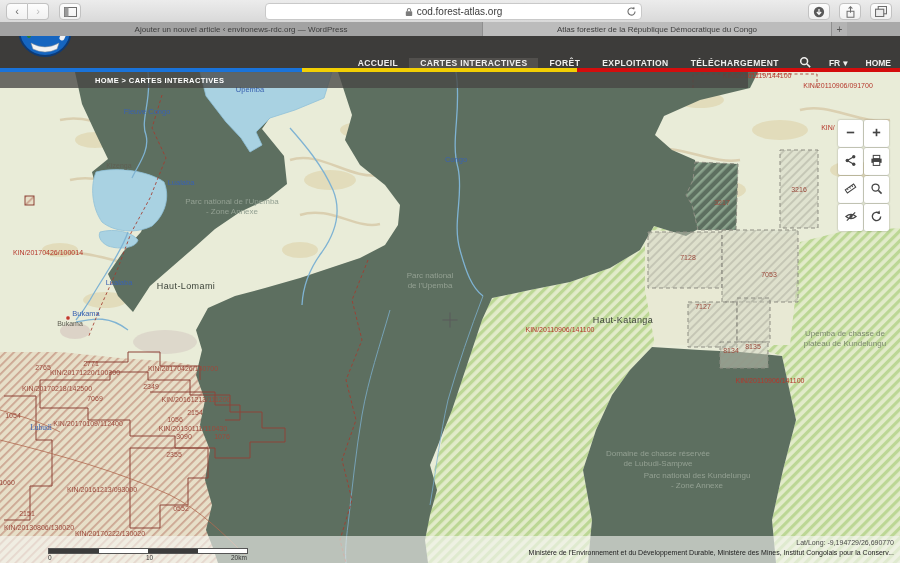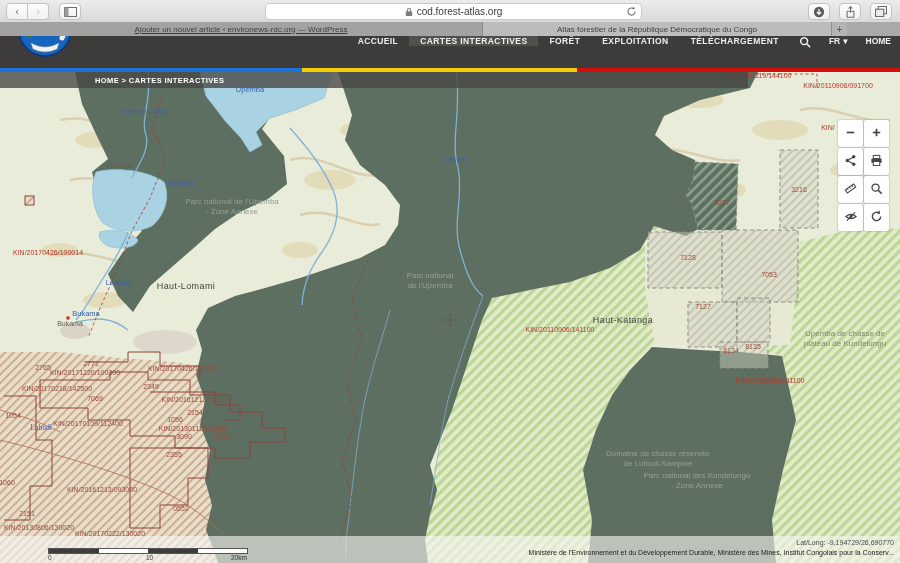--- a/index.html
+++ b/index.html
@@ -18,27 +18,27 @@
   .url-field{position:absolute;left:265px;top:3px;width:375px;height:15px;background:#fff;
     border:1px solid #c9c9c9;border-radius:4px;display:flex;align-items:center;justify-content:center;
     font-size:10px;color:#3c3c3c;gap:4px;}
   .url-refresh{position:absolute;right:4px;top:2px;}
   .chrome-right{position:absolute;right:8px;top:3px;display:flex;gap:9px;}
   
   .tab-bar{position:absolute;left:0;top:22px;width:900px;height:14px;z-index:50;
     background:#a9a9a9;display:flex;}
   .tab{height:14px;display:flex;align-items:center;justify-content:center;
     font-size:8px;color:#3d3d3d;border-right:1px solid #8f8f8f;overflow:hidden;white-space:nowrap;}
-  .tab.inactive{background:#a2a2a2;width:482px;text-decoration:underline;}
+  .tab.inactive{background:#a2a2a2;width:482px;}
   .tab.active{background:#bcbcbc;width:348px;}
   .tab-plus{width:15px;background:#b3b3b3;display:flex;align-items:center;justify-content:center;
     font-size:10px;color:#555;}
   
   .site-nav{position:absolute;left:0;top:36px;width:900px;height:32px;background:#3d3c3a;z-index:40;}
-  .nav-items{position:absolute;right:0;top:0;height:32px;display:flex;align-items:flex-start;}
+  .nav-items{position:absolute;right:0;top:0;height:32px;display:flex;align-items:flex-end;}
   .nav-item{display:flex;align-items:center;padding:0 11px;font-size:8.5px;font-weight:bold;
     letter-spacing:.4px;color:#f0efed;cursor:pointer;}
   .nav-item.active{background:#52504d;}
   .nav-tool{display:flex;align-items:center;padding:0 9px;color:#f0efed;font-size:8.5px;font-weight:bold;gap:3px;}
   .logo{position:absolute;left:17px;top:2px;z-index:45;}
   .stripe{position:absolute;left:0;top:68px;width:900px;height:4px;z-index:40;display:flex;}
   .stripe span{height:4px;display:block;}
   
   .breadcrumb-bar{position:absolute;left:0;top:72px;width:748px;height:16px;z-index:30;
     background:rgba(72,71,68,.78);display:flex;align-items:center;}
@@ -216,21 +216,21 @@
     <div class="map-label lbl-water" style="left: 119px; top: 282px;">
       <span>Lualaba</span>
     </div>
     <div class="map-label lbl-water" style="left: 86px; top: 313px;">
       <span>Bukama</span>
     </div>
     <div class="map-label lbl-town" style="left: 70px; top: 324px;">
       <span>Bukama</span>
     </div>
     <div class="map-label lbl-water" style="left: 456px; top: 159px;">
-      <span>Mines</span>
+      <span>Congo</span>
     </div>
     <div class="map-label lbl-water" style="left: 41px; top: 427px; font-family: Liberation Serif, serif;">
       <span>Lubudi</span>
     </div>
     <div class="map-label lbl-province" style="left: 186px; top: 286px;">
       <span>Haut-Lomami</span>
     </div>
     <div class="map-label lbl-province" style="left: 623px; top: 320px;">
       <span>Haut-Katanga</span>
     </div>

